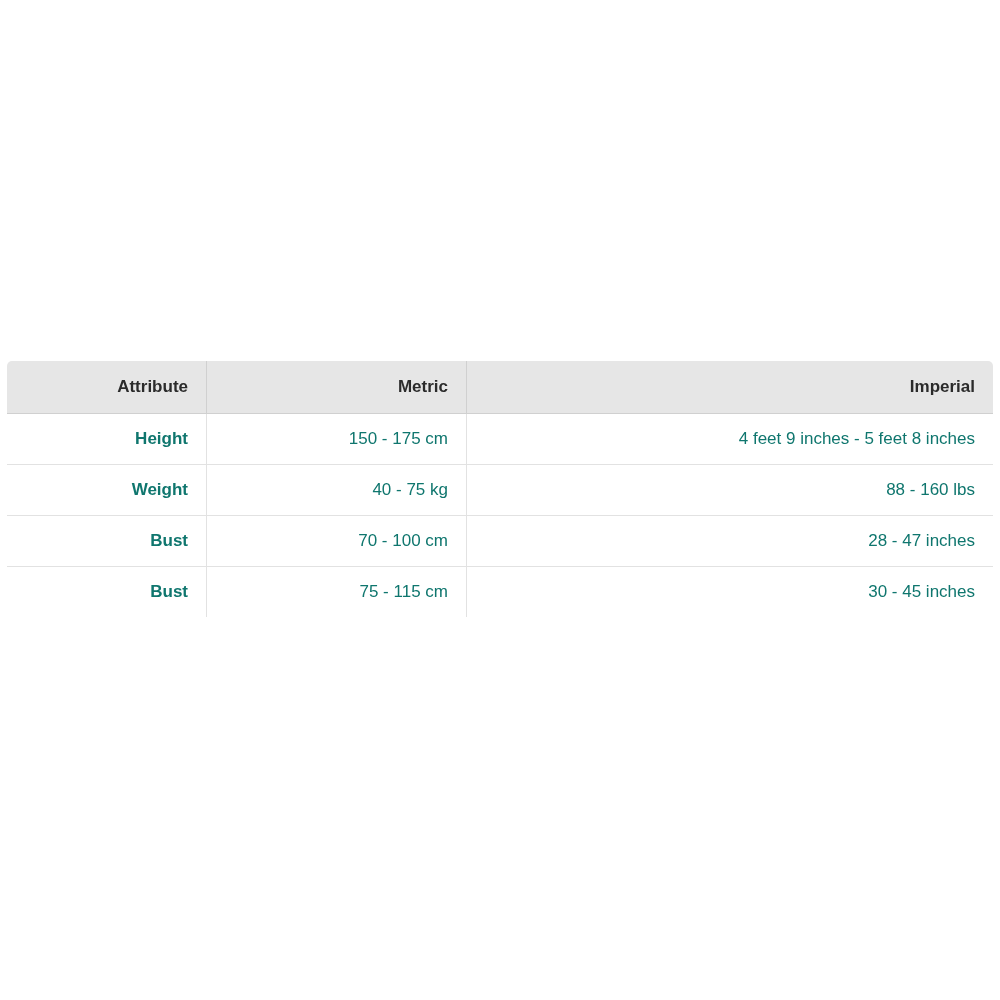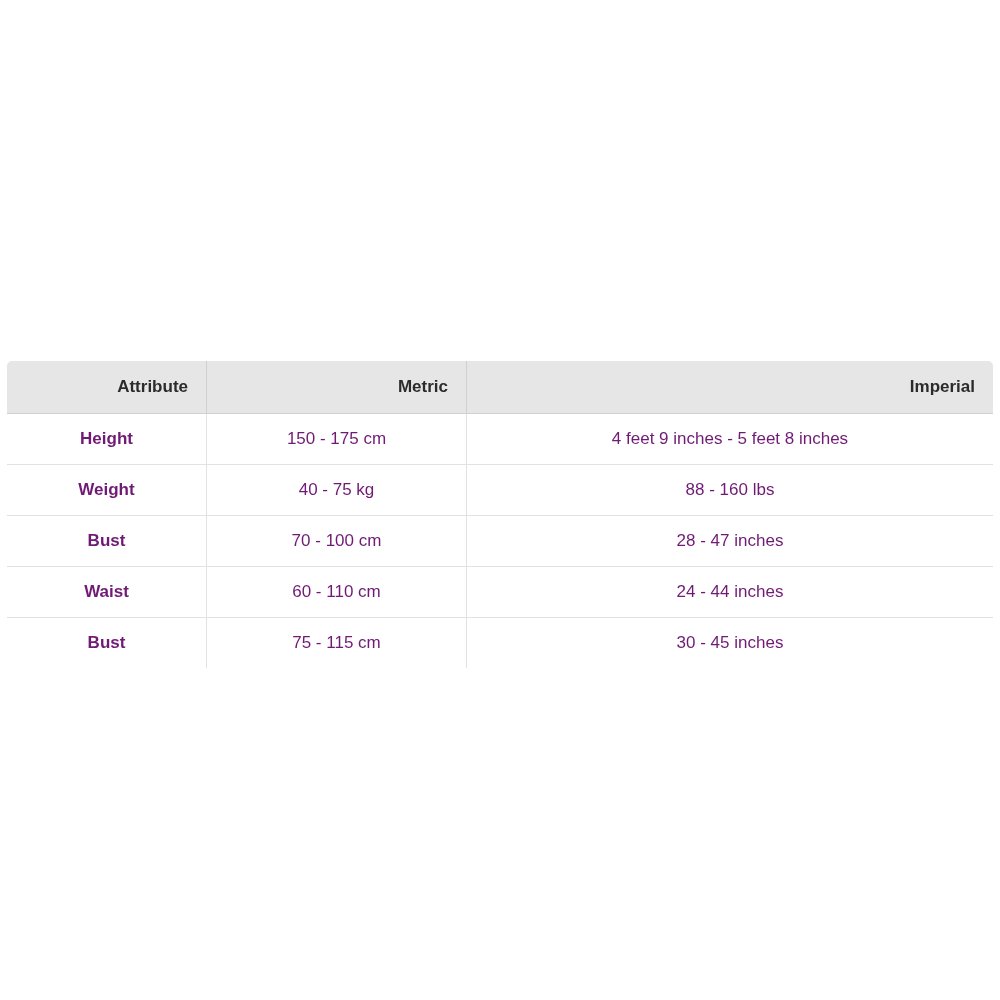--- a/index.html
+++ b/index.html
@@ -45,22 +45,22 @@
     padding: 16px 18px;
     border-bottom: 1px solid #d0d0d0;
     border-right: 1px solid #d0d0d0;
   }
   table.size-table thead th:last-child {
     border-right: none;
   }
 
   table.size-table tbody td {
     font-size: 17px;
-    color: #701a75;
-    text-align: center;
+    color: #0f766e;
+    text-align: right;
     padding: 15px 18px;
     border-bottom: 1px solid #e2e2e2;
     border-right: 1px solid #e2e2e2;
     background: #ffffff;
   }
   table.size-table tbody td:last-child {
     border-right: none;
   }
   table.size-table tbody tr:last-child td {
     border-bottom: none;
@@ -102,25 +102,20 @@
           <td class="attr-cell">Weight</td>
           <td>40 - 75 kg</td>
           <td>88 - 160 lbs</td>
         </tr>
         <tr>
           <td class="attr-cell">Bust</td>
           <td>70 - 100 cm</td>
           <td>28 - 47 inches</td>
         </tr>
         <tr>
-          <td class="attr-cell">Waist</td>
-          <td>60 - 110 cm</td>
-          <td>24 - 44 inches</td>
-        </tr>
-        <tr>
           <td class="attr-cell">Bust</td>
           <td>75 - 115 cm</td>
           <td>30 - 45 inches</td>
         </tr>
       </tbody>
     </table>
   </div>
 </div>
 
 </body></html>

